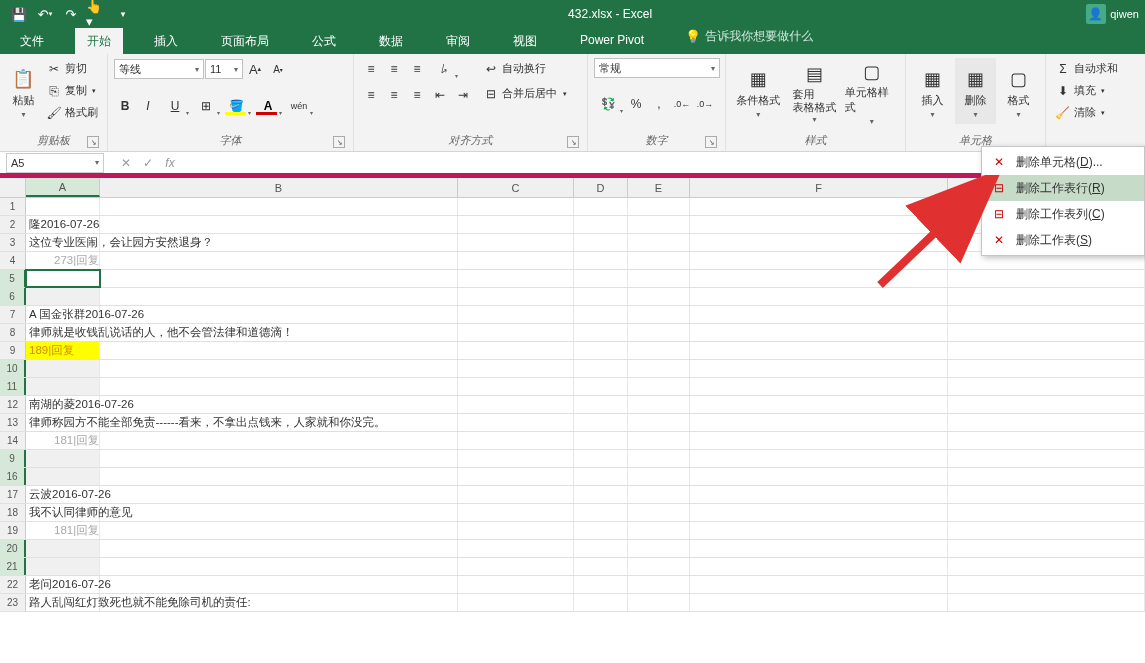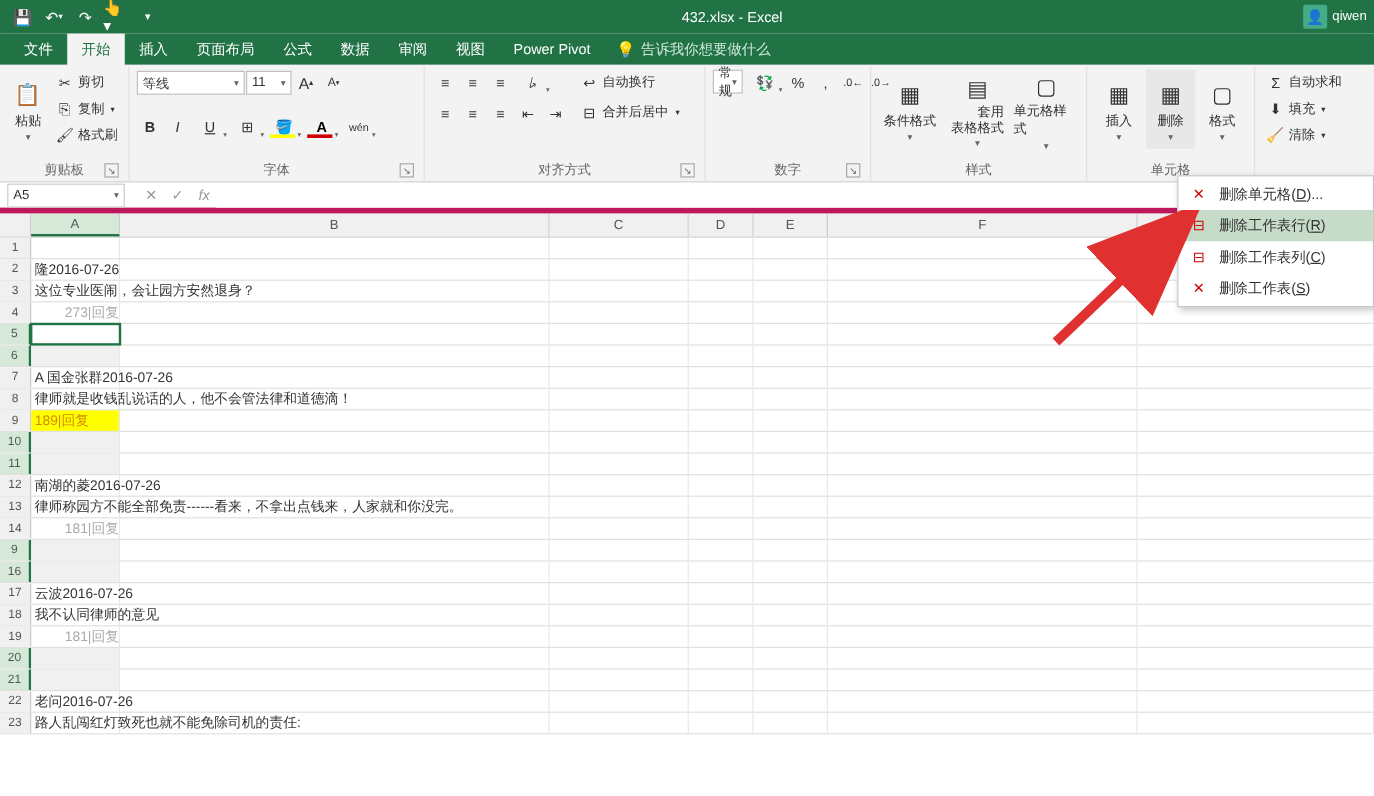--- a/index.html
+++ b/index.html
@@ -8,31 +8,31 @@
 
 .title-bar { height: 28px; background: #217346; display: flex; align-items: center; color: #fff; }
 .title-qat { display: flex; align-items: center; padding-left: 8px; gap: 4px; }
 .qat-btn { width: 22px; height: 22px; display: flex; align-items: center; justify-content: center; font-size: 13px; color: #fff; cursor: pointer; }
 .title-center { flex: 1; text-align: center; font-size: 12px; }
 .title-right { display: flex; align-items: center; padding-right: 6px; gap: 4px; }
 .user-chip { display: flex; align-items: center; gap: 4px; color: #fff; font-size: 11px; }
 .user-avatar { width: 20px; height: 20px; background: #4a8; border-radius: 2px; display: flex; align-items: center; justify-content: center; font-size: 12px; }
 
 
-.tabs-row { height: 26px; background: #217346; display: flex; align-items: center; padding-left: 8px; }
+.tabs-row { height: 26px; background: #217346; display: flex; align-items: flex-start; padding-left: 8px; gap: 19px; }
 .tab { padding: 5px 12px 5px; color: #fff; font-size: 12px; cursor: pointer; }
 .tab.active { background: #f3f3f3; color: #217346; }
 .tell-me { display: flex; align-items: center; color: #cfe8db; font-size: 12px; padding: 0 10px; gap: 4px; }
 .tell-me .bulb { font-size: 13px; }
 
 
 .ribbon { height: 98px; background: #f3f3f3; border-bottom: 1px solid #d4d4d4; display: flex; position: relative; }
 .group { border-right: 1px solid #e1e1e1; padding: 4px 6px 2px; display: flex; flex-direction: column; justify-content: space-between; }
 .group-body { flex: 1; display: flex; align-items: flex-start; gap: 2px; }
-.group-label { text-align: center; font-size: 11px; color: #666; height: 16px; display: flex; align-items: flex-end; justify-content: center; position: relative; }
+.group-label { text-align: center; font-size: 11px; color: #666; height: 16px; display: flex; align-items: flex-start; justify-content: center; position: relative; font-style: italic; }
 .group-launcher { position: absolute; right: 2px; bottom: 1px; width: 12px; height: 12px; border: 1px solid #aaa; font-size: 8px; display: flex; align-items: center; justify-content: center; color: #666; }
 
 .big-btn { display: flex; flex-direction: column; align-items: center; justify-content: center; width: 44px; height: 66px; font-size: 11px; cursor: pointer; gap: 2px; padding-top: 4px; }
 .big-btn .ico { width: 24px; height: 24px; display: flex; align-items: center; justify-content: center; font-size: 18px; }
 .big-btn .caret { font-size: 8px; color: #666; }
 
 .stack { display: flex; flex-direction: column; gap: 1px; }
 .small-row { display: flex; align-items: center; gap: 3px; height: 21px; font-size: 11px; padding: 0 3px; cursor: pointer; white-space: nowrap; }
 .small-row .mini-ico { width: 16px; height: 16px; display: flex; align-items: center; justify-content: center; font-size: 12px; }
 
@@ -224,21 +224,21 @@
           </div>
       </div>
     </div>
     <div class="group-label">
         <span>对齐方式</span>
         <span class="group-launcher">↘</span>
       </div>
   </div>
 
   <div class="group" style="width:138px">
-    <div class="group-body" style="flex-direction:row;gap:4px;width:100%">
+    <div class="group-body" style="flex-direction:column;gap:15px;width:100%">
       <div class="combo" style="width:126px">
           <span>常规</span>
           <span class="dd">▾</span>
         </div>
       <div class="icon-row">
         <div class="icon-btn wide">💱<span class="ddcaret">▾</span></div>
         <div class="icon-btn">%</div>
         <div class="icon-btn">,</div>
         <div class="icon-btn" style="font-size:9px">.0←</div>
         <div class="icon-btn" style="font-size:9px">.0→</div>
@@ -252,21 +252,21 @@
 
   <div class="group" style="width:180px">
     <div class="group-body">
       <div class="big-btn" style="width:56px">
         <div class="ico">▦</div>
         <span>条件格式</span>
           <span class="caret">▾</span>
       </div>
       <div class="big-btn" style="width:60px">
         <div class="ico">▤</div>
-        <span style="text-align:right;line-height:1.1">套用<br>表格格式</span>
+        <span style="text-align:left;line-height:1.1">套用<br>表格格式</span>
           <span class="caret">▾</span>
       </div>
       <div class="big-btn" style="width:58px">
         <div class="ico">▢</div>
         <span>单元格样式</span>
           <span class="caret">▾</span>
       </div>
     </div>
     <div class="group-label">
         <span>样式</span>

